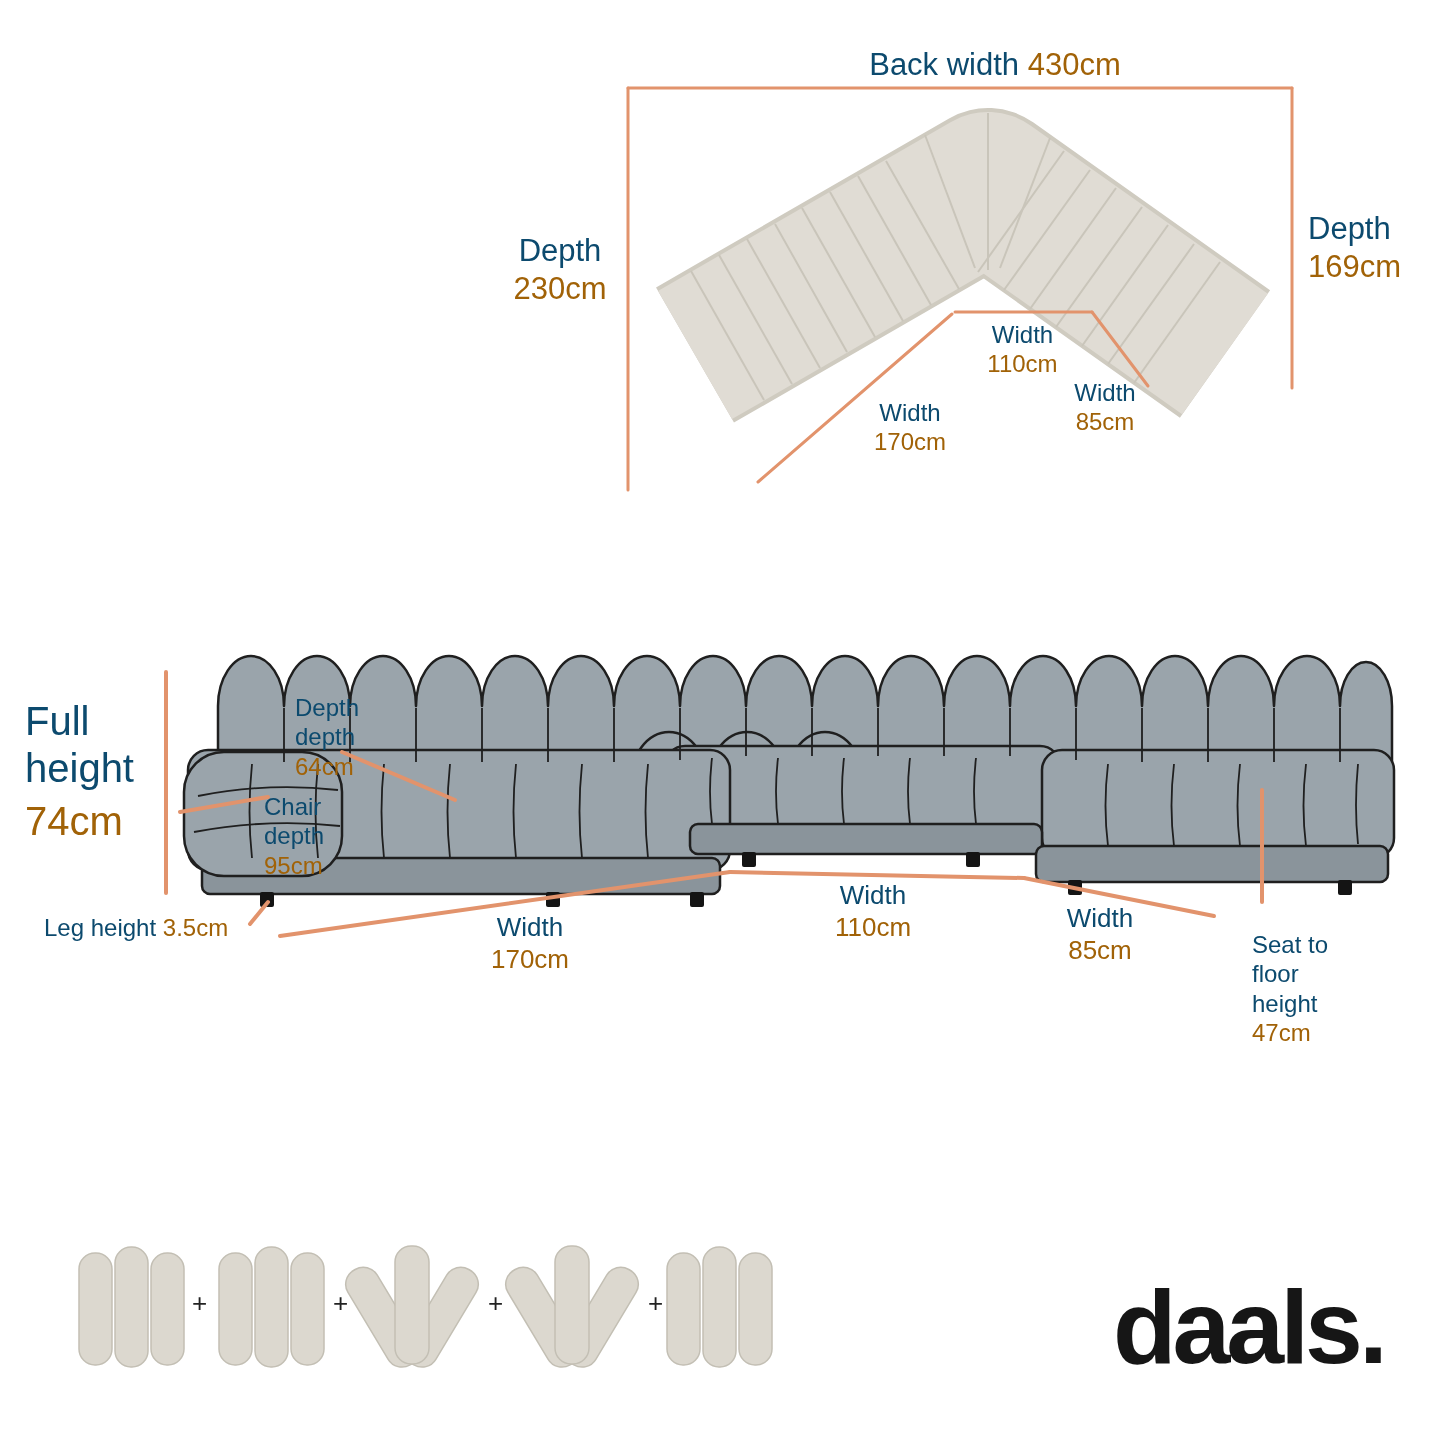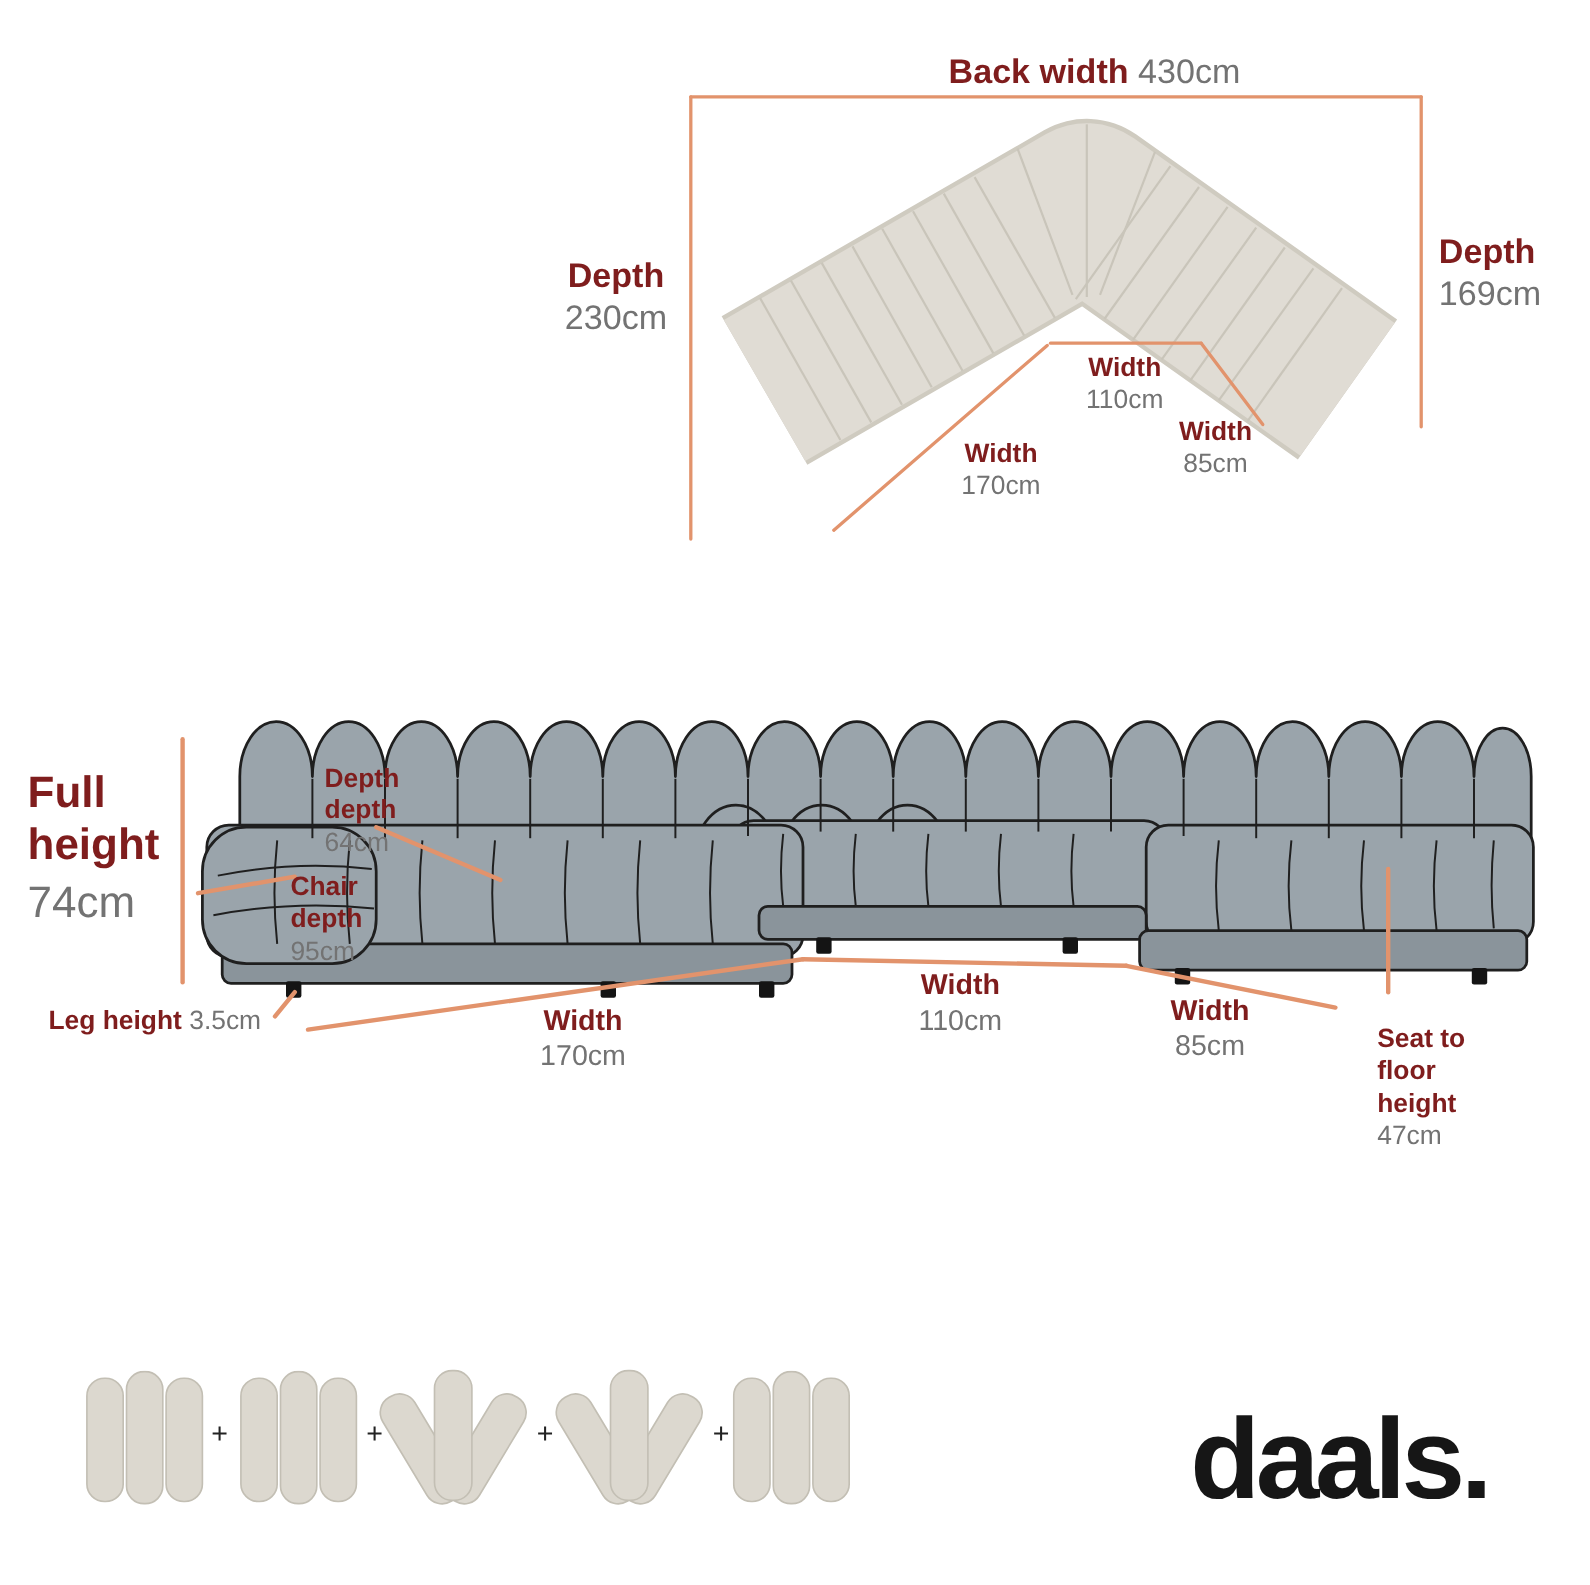--- a/index.html
+++ b/index.html
@@ -1,33 +1,33 @@
 <!DOCTYPE html>
 <html><head>
 <meta charset="utf-8">
 <style>
   *{box-sizing:border-box;margin:0;padding:0}
   html,body{background:#ffffff}
   body{font-family:"Liberation Sans",sans-serif}
   #page{position:relative;width:1445px;height:1441px;background:#fff;overflow:hidden}
   .layer{position:absolute;left:0;top:0}
   .ann{position:absolute;color:#121212}
-  .lbl{font-weight:700;color:#7f1d1d}
-  .val{font-weight:400;color:#737373}
+  .lbl{font-weight:400;color:#0c4a6e}
+  .val{font-weight:400;color:#a16207}
   .stack .lbl,.stack .val{display:block}
   .center{text-align:center}
   .size-xl{font-size:40px;line-height:1.18}
   .size-xl .val{margin-top:6px}
   .size-lg{font-size:31px;line-height:1.22}
   .size-md{font-size:24px;line-height:1.22}
   .size-fr{font-size:26px;line-height:1.22}
   .nowrap{white-space:nowrap}
   .plus{position:absolute;font-size:26px;color:#222;font-weight:400}
   .thumb{position:absolute}
-  #logo{position:absolute;left:1082px;top:1268px;font-size:104px;font-weight:700;letter-spacing:-4px;color:#161616}
+  #logo{position:absolute;left:1113px;top:1268px;font-size:104px;font-weight:700;letter-spacing:-4px;color:#161616}
   #logo .dot{letter-spacing:0}
 </style>
 </head>
 <body>
 
 <div id="page">
 
   <svg class="layer" width="1445" height="1441" viewBox="0 0 1445 1441">
 
     <g>

